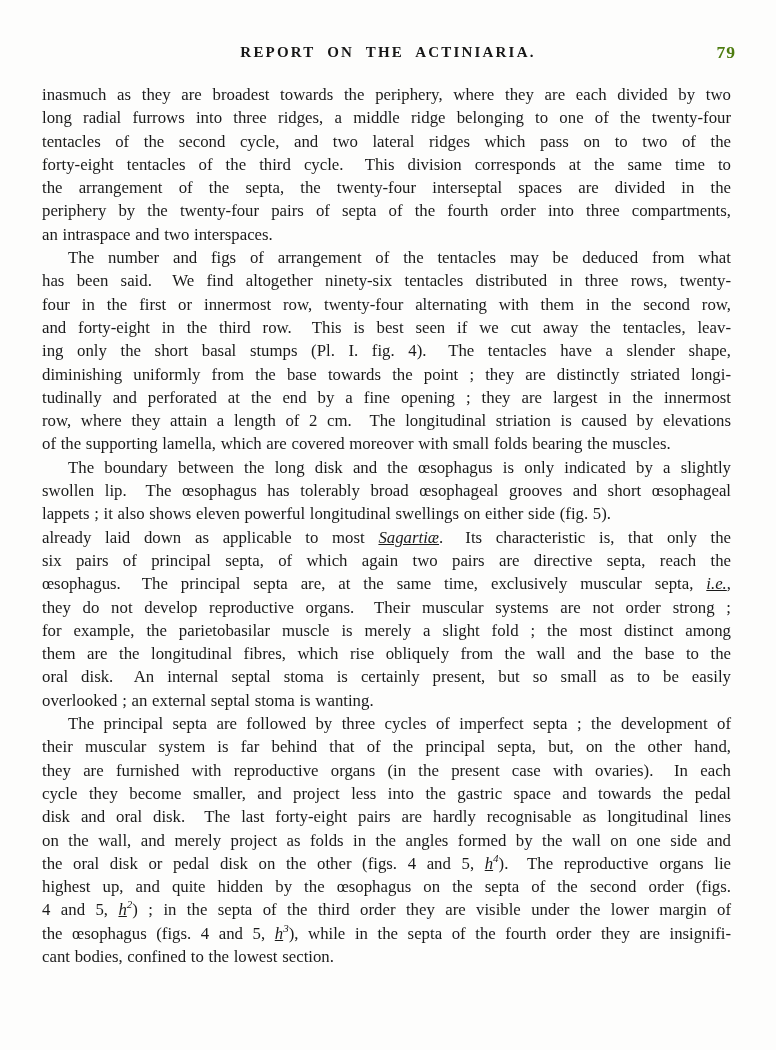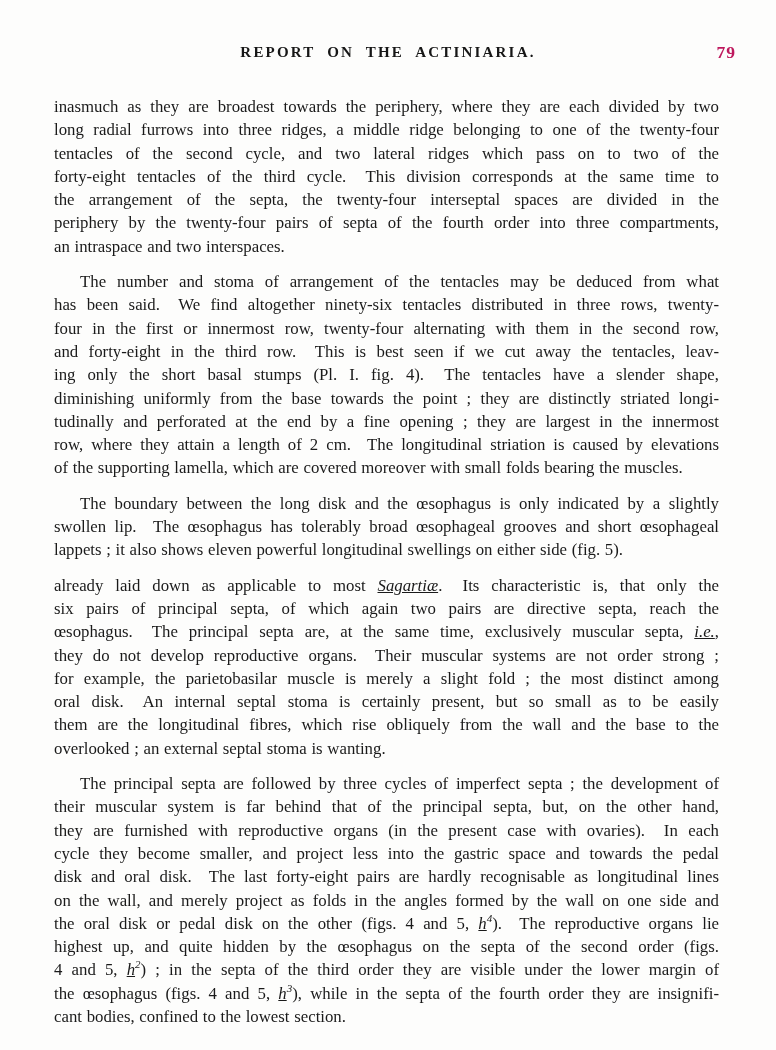--- a/index.html
+++ b/index.html
@@ -33,30 +33,30 @@
     word-spacing: 6px;
     color: #161616;
   }
   .page-number {
     position: absolute;
     top: -2px;
     right: 40px;
     font-size: 17.5px;
     font-weight: bold;
     letter-spacing: 1px;
-    color: #be185d;
+    color: #4d7c0f;
   }
   .text-column {
     position: absolute;
     top: 83px;
     left: 42px;
     width: 689px;
   }
   .paragraph {
-    margin: 12px;
+    margin: 0;
   }
   .line {
     font-size: 16.8px;
     line-height: 23.3px;
     text-align: justify;
     text-align-last: justify;
     white-space: nowrap; 
     word-spacing: 0.5px;
   }
   .line.final {
@@ -90,43 +90,43 @@
       <div class="paragraph">
         <div class="line"><span>inasmuch as they are broadest towards the periphery, where they are each divided by two</span></div>
         <div class="line"><span>long radial furrows into three ridges, a middle ridge belonging to one of the twenty-four</span></div>
         <div class="line"><span>tentacles of the second cycle, and two lateral ridges which pass on to two of the</span></div>
         <div class="line"><span>forty-eight tentacles of the third cycle.  This division corresponds at the same time to</span></div>
         <div class="line"><span>the arrangement of the septa, the twenty-four interseptal spaces are divided in the</span></div>
         <div class="line"><span>periphery by the twenty-four pairs of septa of the fourth order into three compartments,</span></div>
         <div class="line final"><span>an intraspace and two interspaces.</span></div>
       </div>
       <div class="paragraph">
-        <div class="line indented"><span>The number and stoma of arrangement of the tentacles may be deduced from what</span></div>
+        <div class="line indented"><span>The number and figs of arrangement of the tentacles may be deduced from what</span></div>
         <div class="line"><span>has been said.  We find altogether ninety-six tentacles distributed in three rows, twenty-</span></div>
         <div class="line"><span>four in the first or innermost row, twenty-four alternating with them in the second row,</span></div>
         <div class="line"><span>and forty-eight in the third row.  This is best seen if we cut away the tentacles, leav-</span></div>
         <div class="line"><span>ing only the short basal stumps (Pl. I. fig. 4).  The tentacles have a slender shape,</span></div>
         <div class="line"><span>diminishing uniformly from the base towards the point ; they are distinctly striated longi-</span></div>
         <div class="line"><span>tudinally and perforated at the end by a fine opening ; they are largest in the innermost</span></div>
         <div class="line"><span>row, where they attain a length of 2 cm.  The longitudinal striation is caused by elevations</span></div>
         <div class="line final"><span>of the supporting lamella, which are covered moreover with small folds bearing the muscles.</span></div>
       </div>
       <div class="paragraph">
         <div class="line indented"><span>The boundary between the long disk and the œsophagus is only indicated by a slightly</span></div>
         <div class="line"><span>swollen lip.  The œsophagus has tolerably broad œsophageal grooves and short œsophageal</span></div>
         <div class="line final"><span>lappets ; it also shows eleven powerful longitudinal swellings on either side (fig. 5).</span></div>
       </div>
       <div class="paragraph">
         <div class="line"><span>already laid down as applicable to most </span><span class="it">Sagartiæ</span><span>.  Its characteristic is, that only the</span></div>
         <div class="line"><span>six pairs of principal septa, of which again two pairs are directive septa, reach the</span></div>
         <div class="line"><span>œsophagus.  The principal septa are, at the same time, exclusively muscular septa, </span><span class="it">i.e.</span><span>,</span></div>
         <div class="line"><span>they do not develop reproductive organs.  Their muscular systems are not order strong ;</span></div>
         <div class="line"><span>for example, the parietobasilar muscle is merely a slight fold ; the most distinct among</span></div>
+        <div class="line"><span>them are the longitudinal fibres, which rise obliquely from the wall and the base to the</span></div>
         <div class="line"><span>oral disk.  An internal septal stoma is certainly present, but so small as to be easily</span></div>
-        <div class="line"><span>them are the longitudinal fibres, which rise obliquely from the wall and the base to the</span></div>
         <div class="line final"><span>overlooked ; an external septal stoma is wanting.</span></div>
       </div>
       <div class="paragraph">
         <div class="line indented"><span>The principal septa are followed by three cycles of imperfect septa ; the development of</span></div>
         <div class="line"><span>their muscular system is far behind that of the principal septa, but, on the other hand,</span></div>
         <div class="line"><span>they are furnished with reproductive organs (in the present case with ovaries).  In each</span></div>
         <div class="line"><span>cycle they become smaller, and project less into the gastric space and towards the pedal</span></div>
         <div class="line"><span>disk and oral disk.  The last forty-eight pairs are hardly recognisable as longitudinal lines</span></div>
         <div class="line"><span>on the wall, and merely project as folds in the angles formed by the wall on one side and</span></div>
         <div class="line"><span>the oral disk or pedal disk on the other (figs. 4 and 5, </span><span class="it">h</span><span class="sup">4</span><span>).  The reproductive organs lie</span></div>

